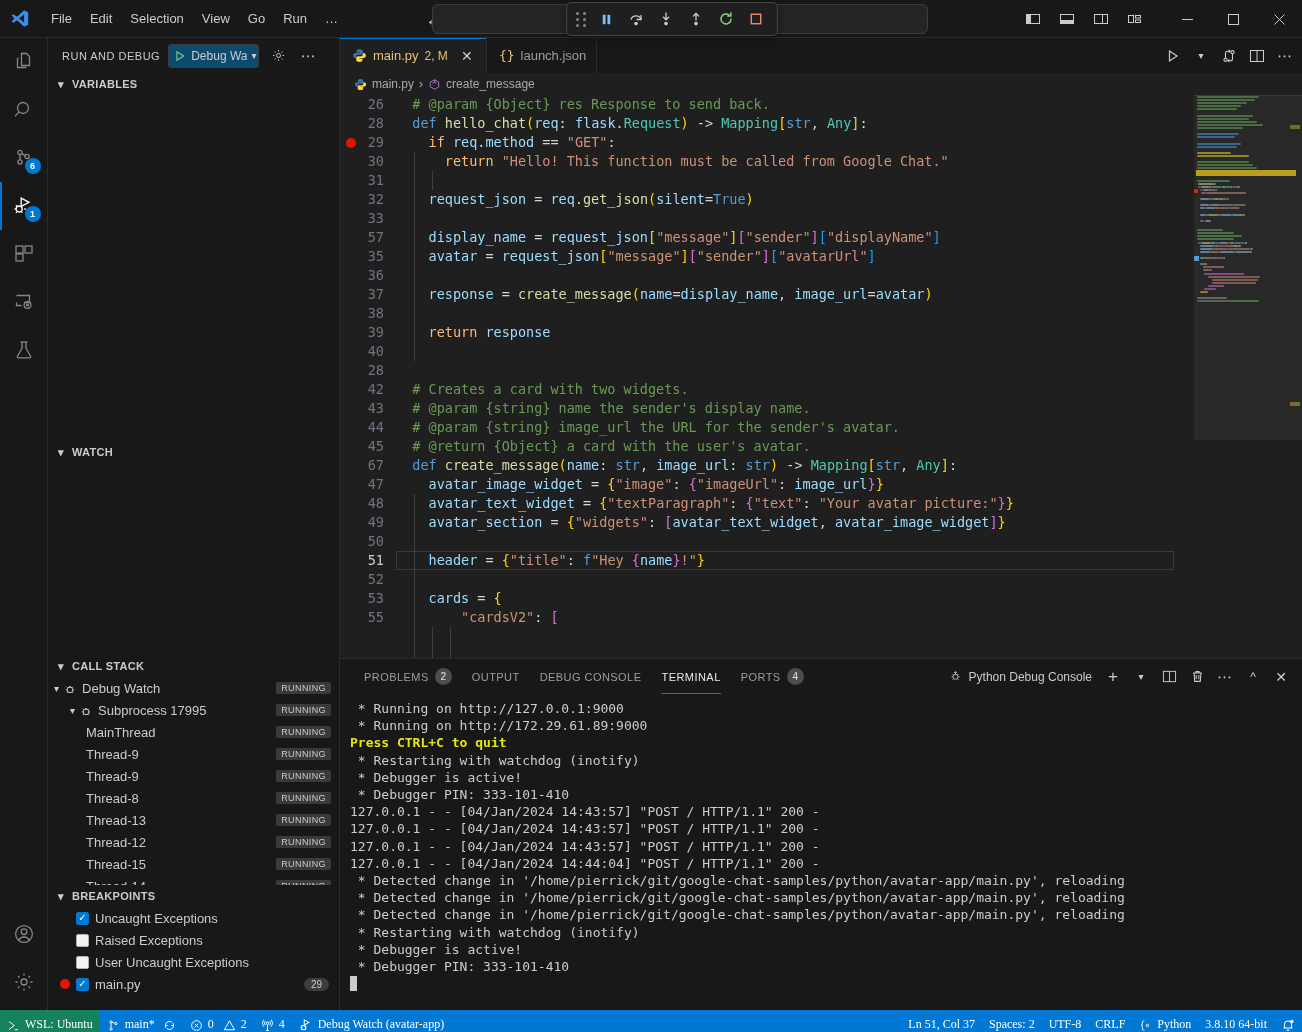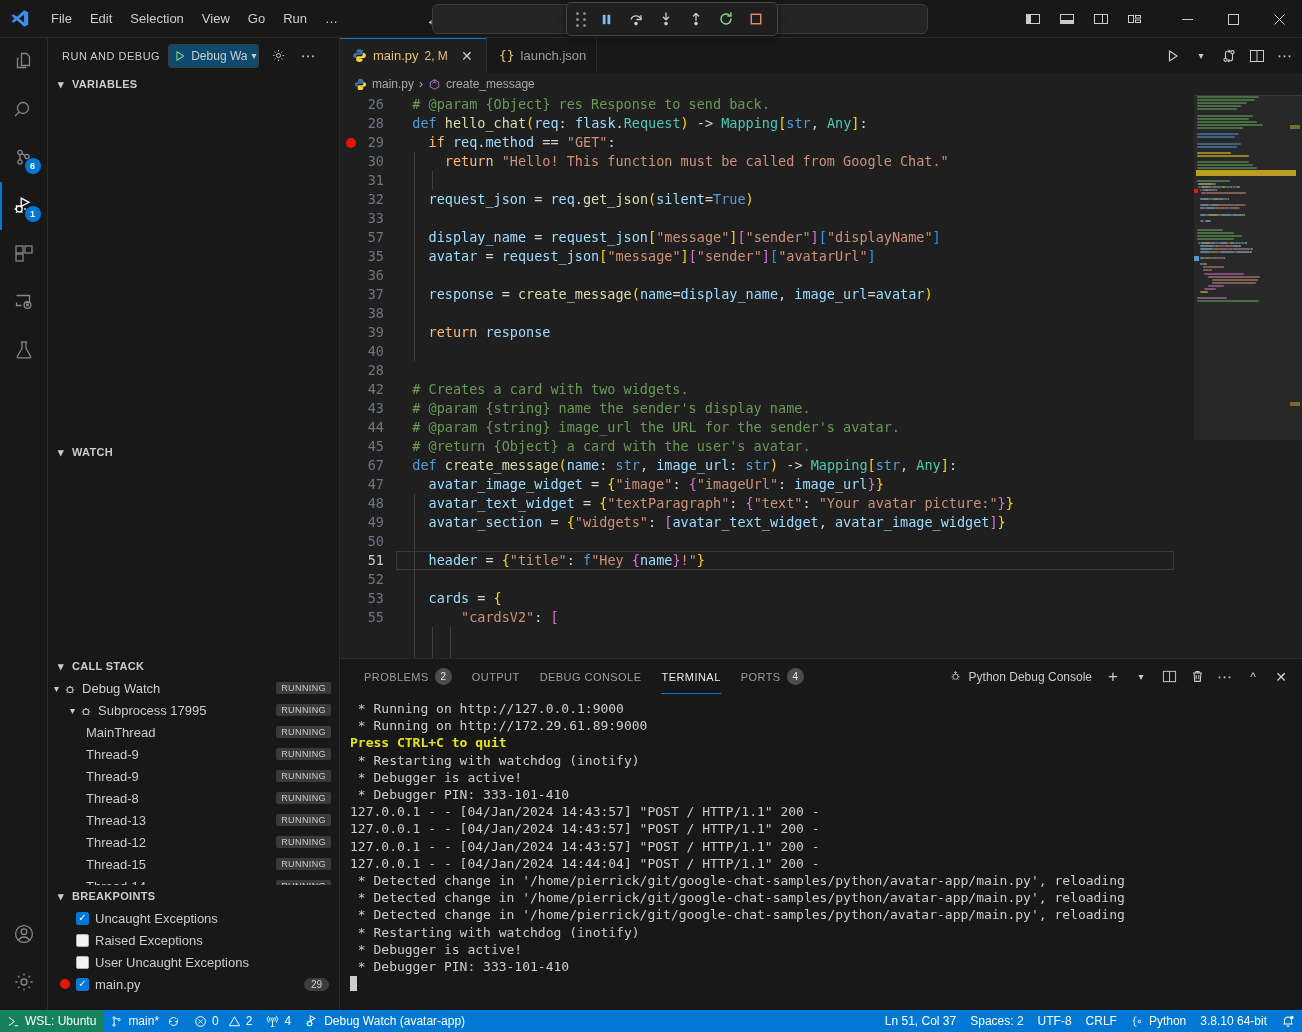--- a/index.html
+++ b/index.html
@@ -204,22 +204,22 @@
   .term-body { flex: 1 1 auto; overflow: hidden; padding: 6px 0 0 10px; min-height: 0; }
   .tline { font-family: "DejaVu Sans Mono", monospace; font-size: 13px;
     line-height: 17.2px; color: #cccccc; white-space: pre; }
   .tline.warn { color: #e5e510; font-weight: 700; }
   .term-cursor { display: inline-block; width: 7px; height: 15px;
     background: #cccccc; vertical-align: text-bottom; }
 
   
   .statusbar { height: 22px; flex: 0 0 22px; background: #0078d4; color: #ffffff;
     display: flex; align-items: center; font-size: 12px; }
-  .sbi { display: flex; align-items: center; gap: 5px; padding: 0 7px; height: 22px;
-    white-space: nowrap; }
+  .sbi { display: flex; align-items: flex-end; gap: 5px; padding: 0 7px; height: 22px;
+    white-space: nowrap; font-family: Liberation Serif, serif; }
   .sb-right { margin-left: auto; display: flex; align-items: center; }
   .remote { background: #16825d; }
   svg { display: block; }
 </style>
 </head>
 <body>
 
 <div class="titlebar">
   <div class="vscode-logo">
     <svg width="19" height="19" viewBox="0 0 24 24">

